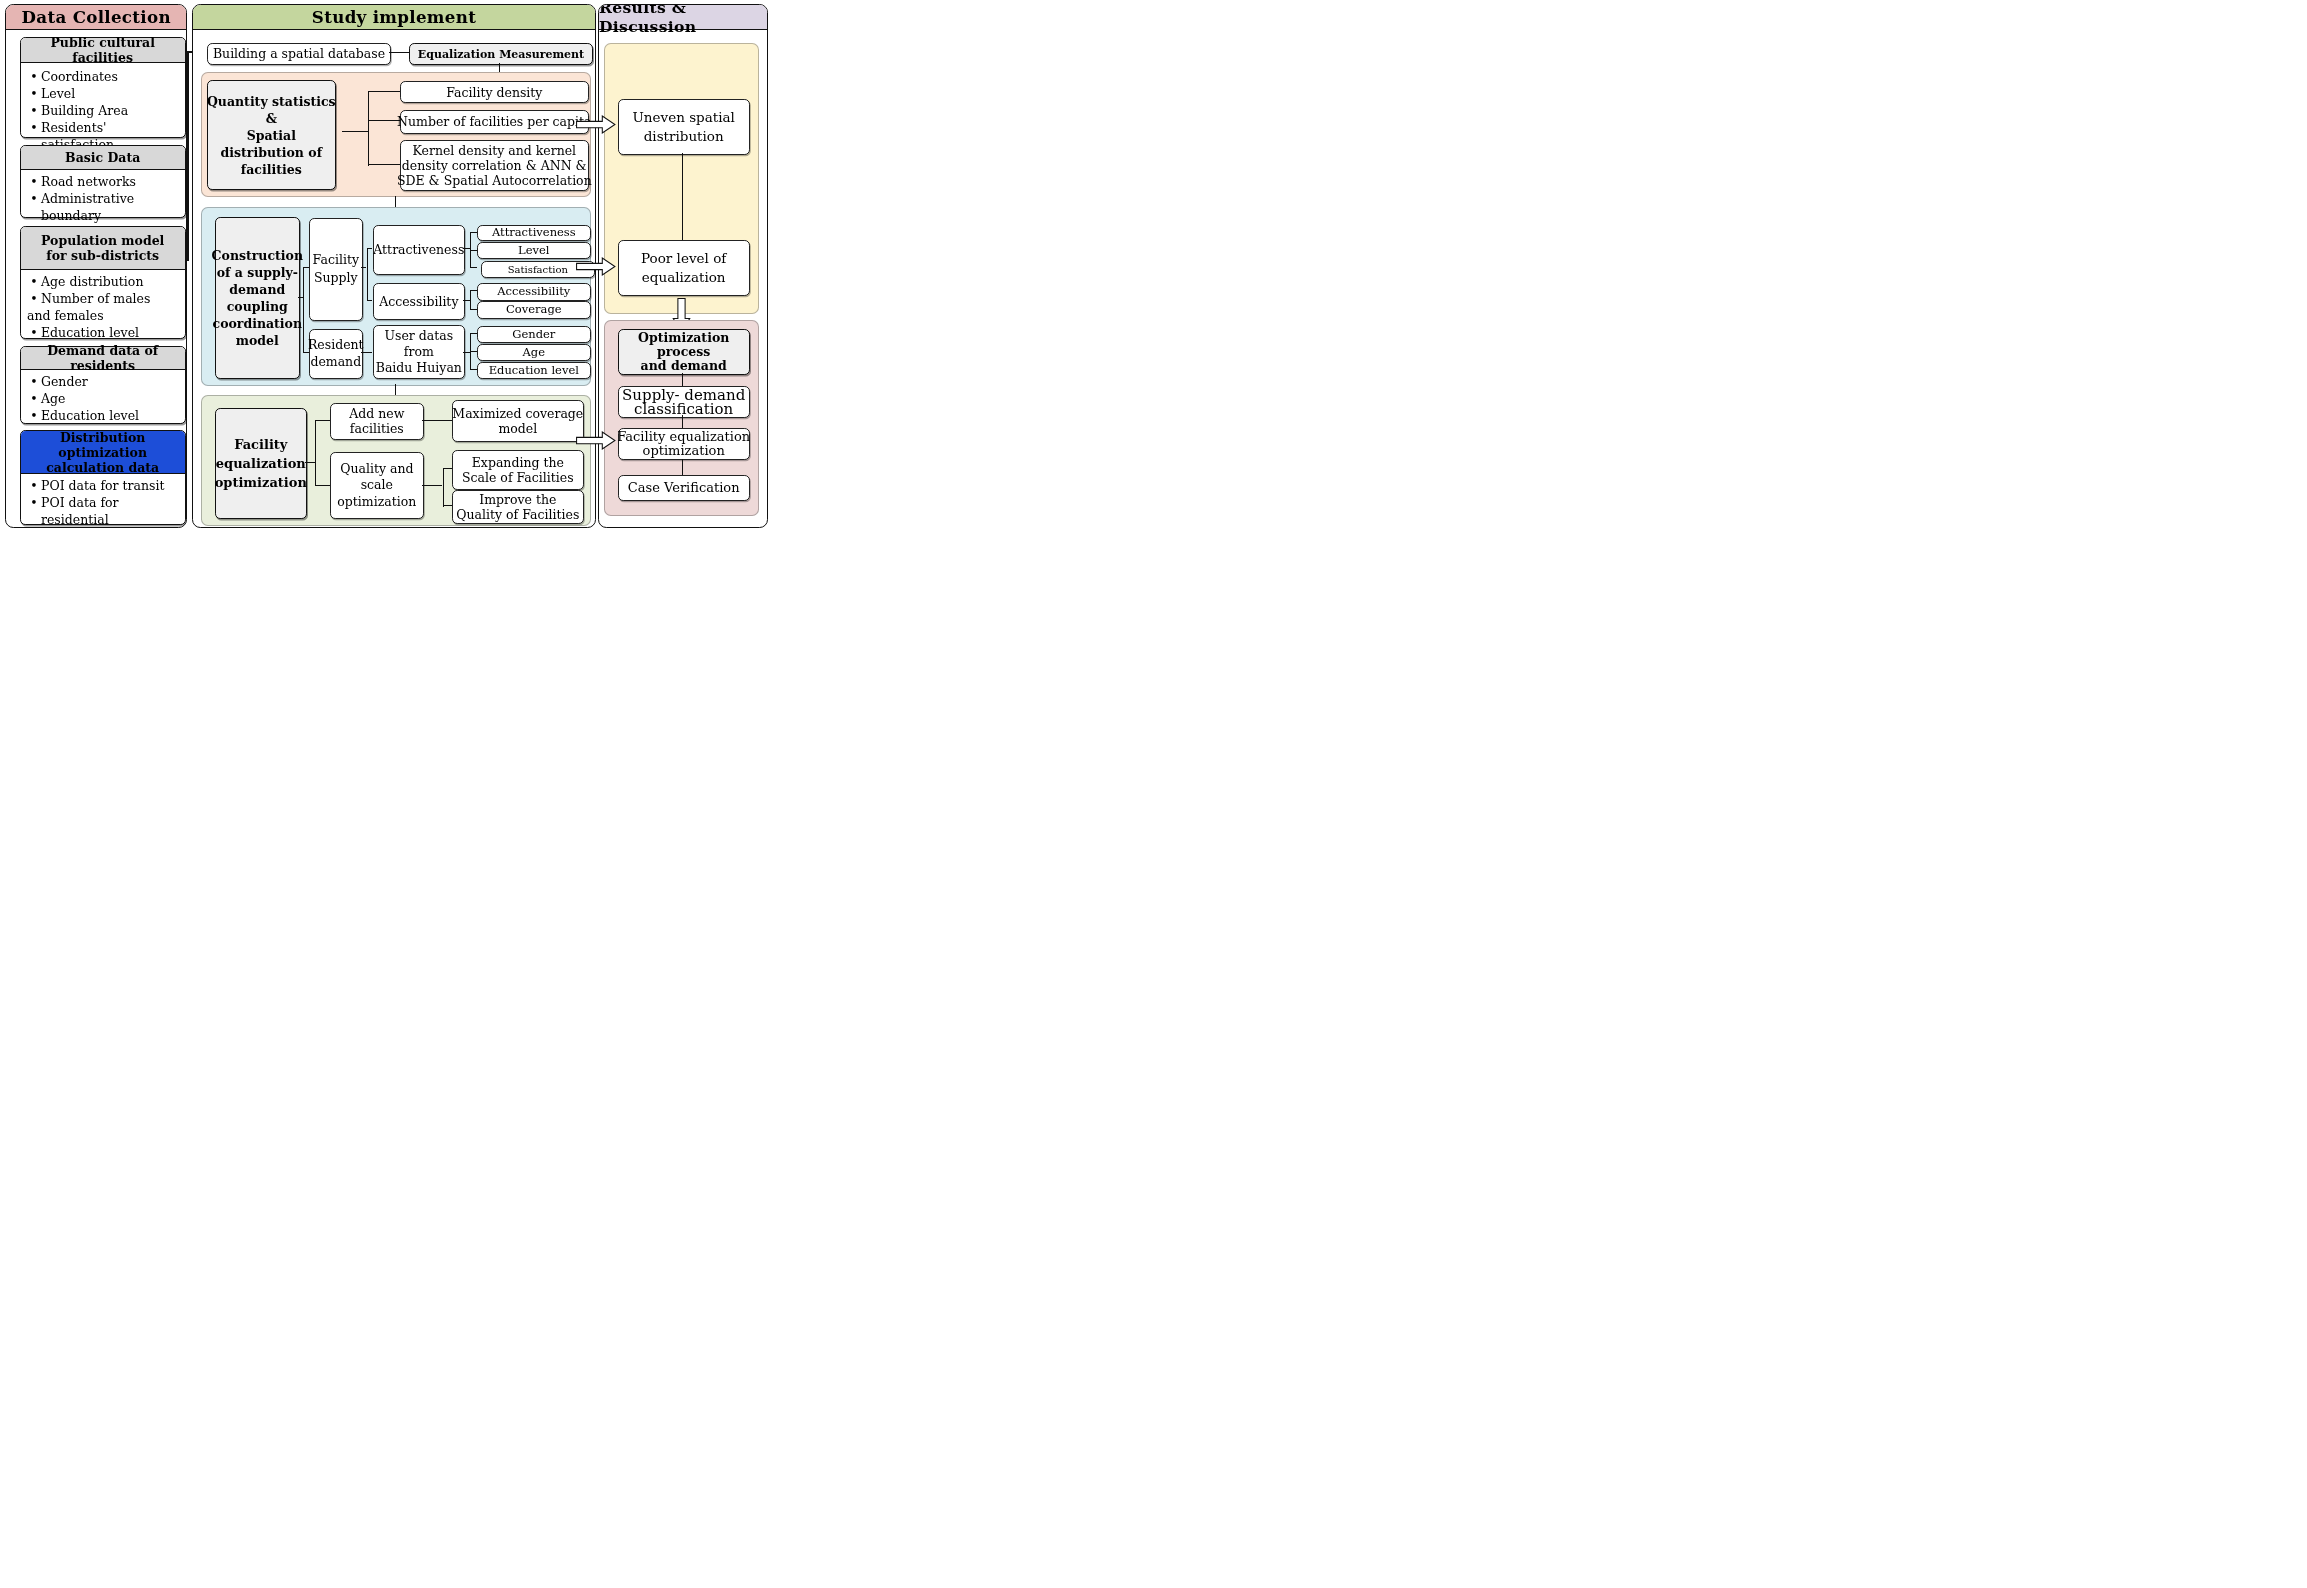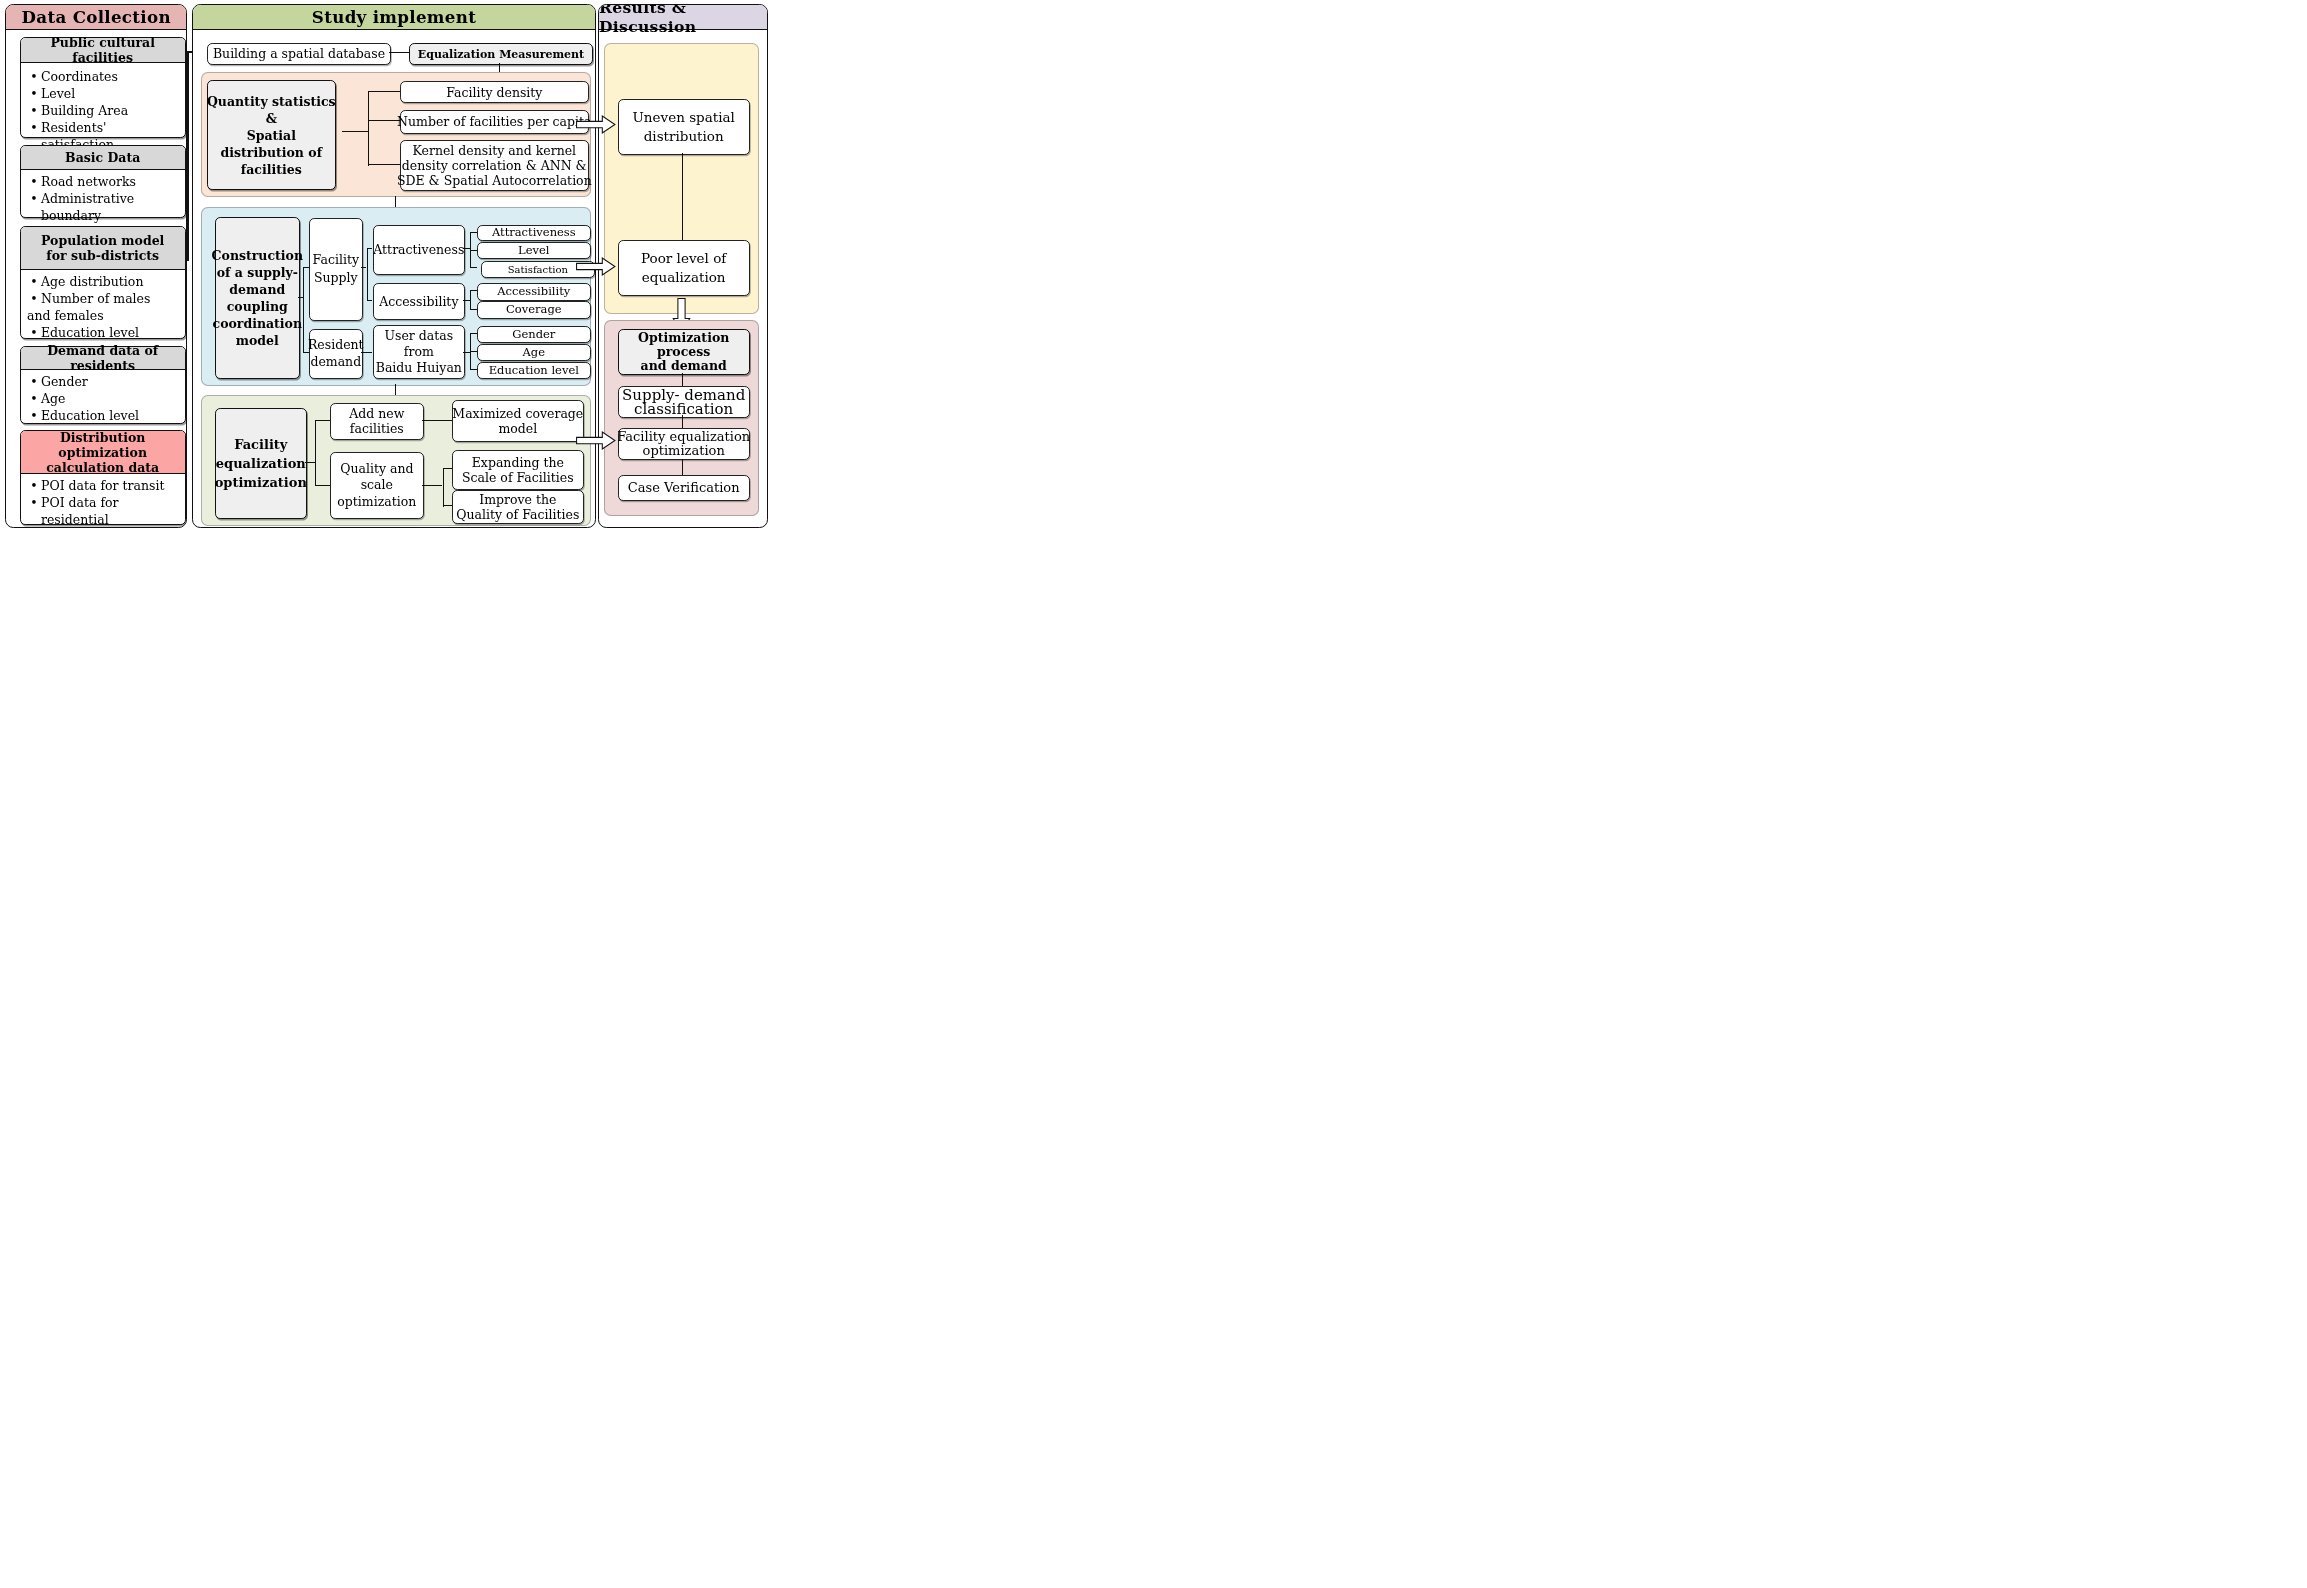--- a/index.html
+++ b/index.html
@@ -153,21 +153,21 @@
             <span>Age</span>
           </div>
         <div class="li">
             <span class="blt">•</span>
             <span>Education level</span>
           </div>
       </div>
     </div>
 
     <div class="ibox" style="left:13.5px;top:425px;width:164px;height:93px">
-      <div class="ibox-h" style="height:42px;background:#fca5a5">
+      <div class="ibox-h" style="height:42px;background:#1d4ed8">
         <span>Distribution optimization</span>
         <span>calculation data</span>
       </div>
       <div class="ibox-b" style="padding-top:2.6px">
         <div class="li">
             <span class="blt">•</span>
             <span>POI data for transit</span>
           </div>
         <div class="li">
             <span class="blt">•</span>

